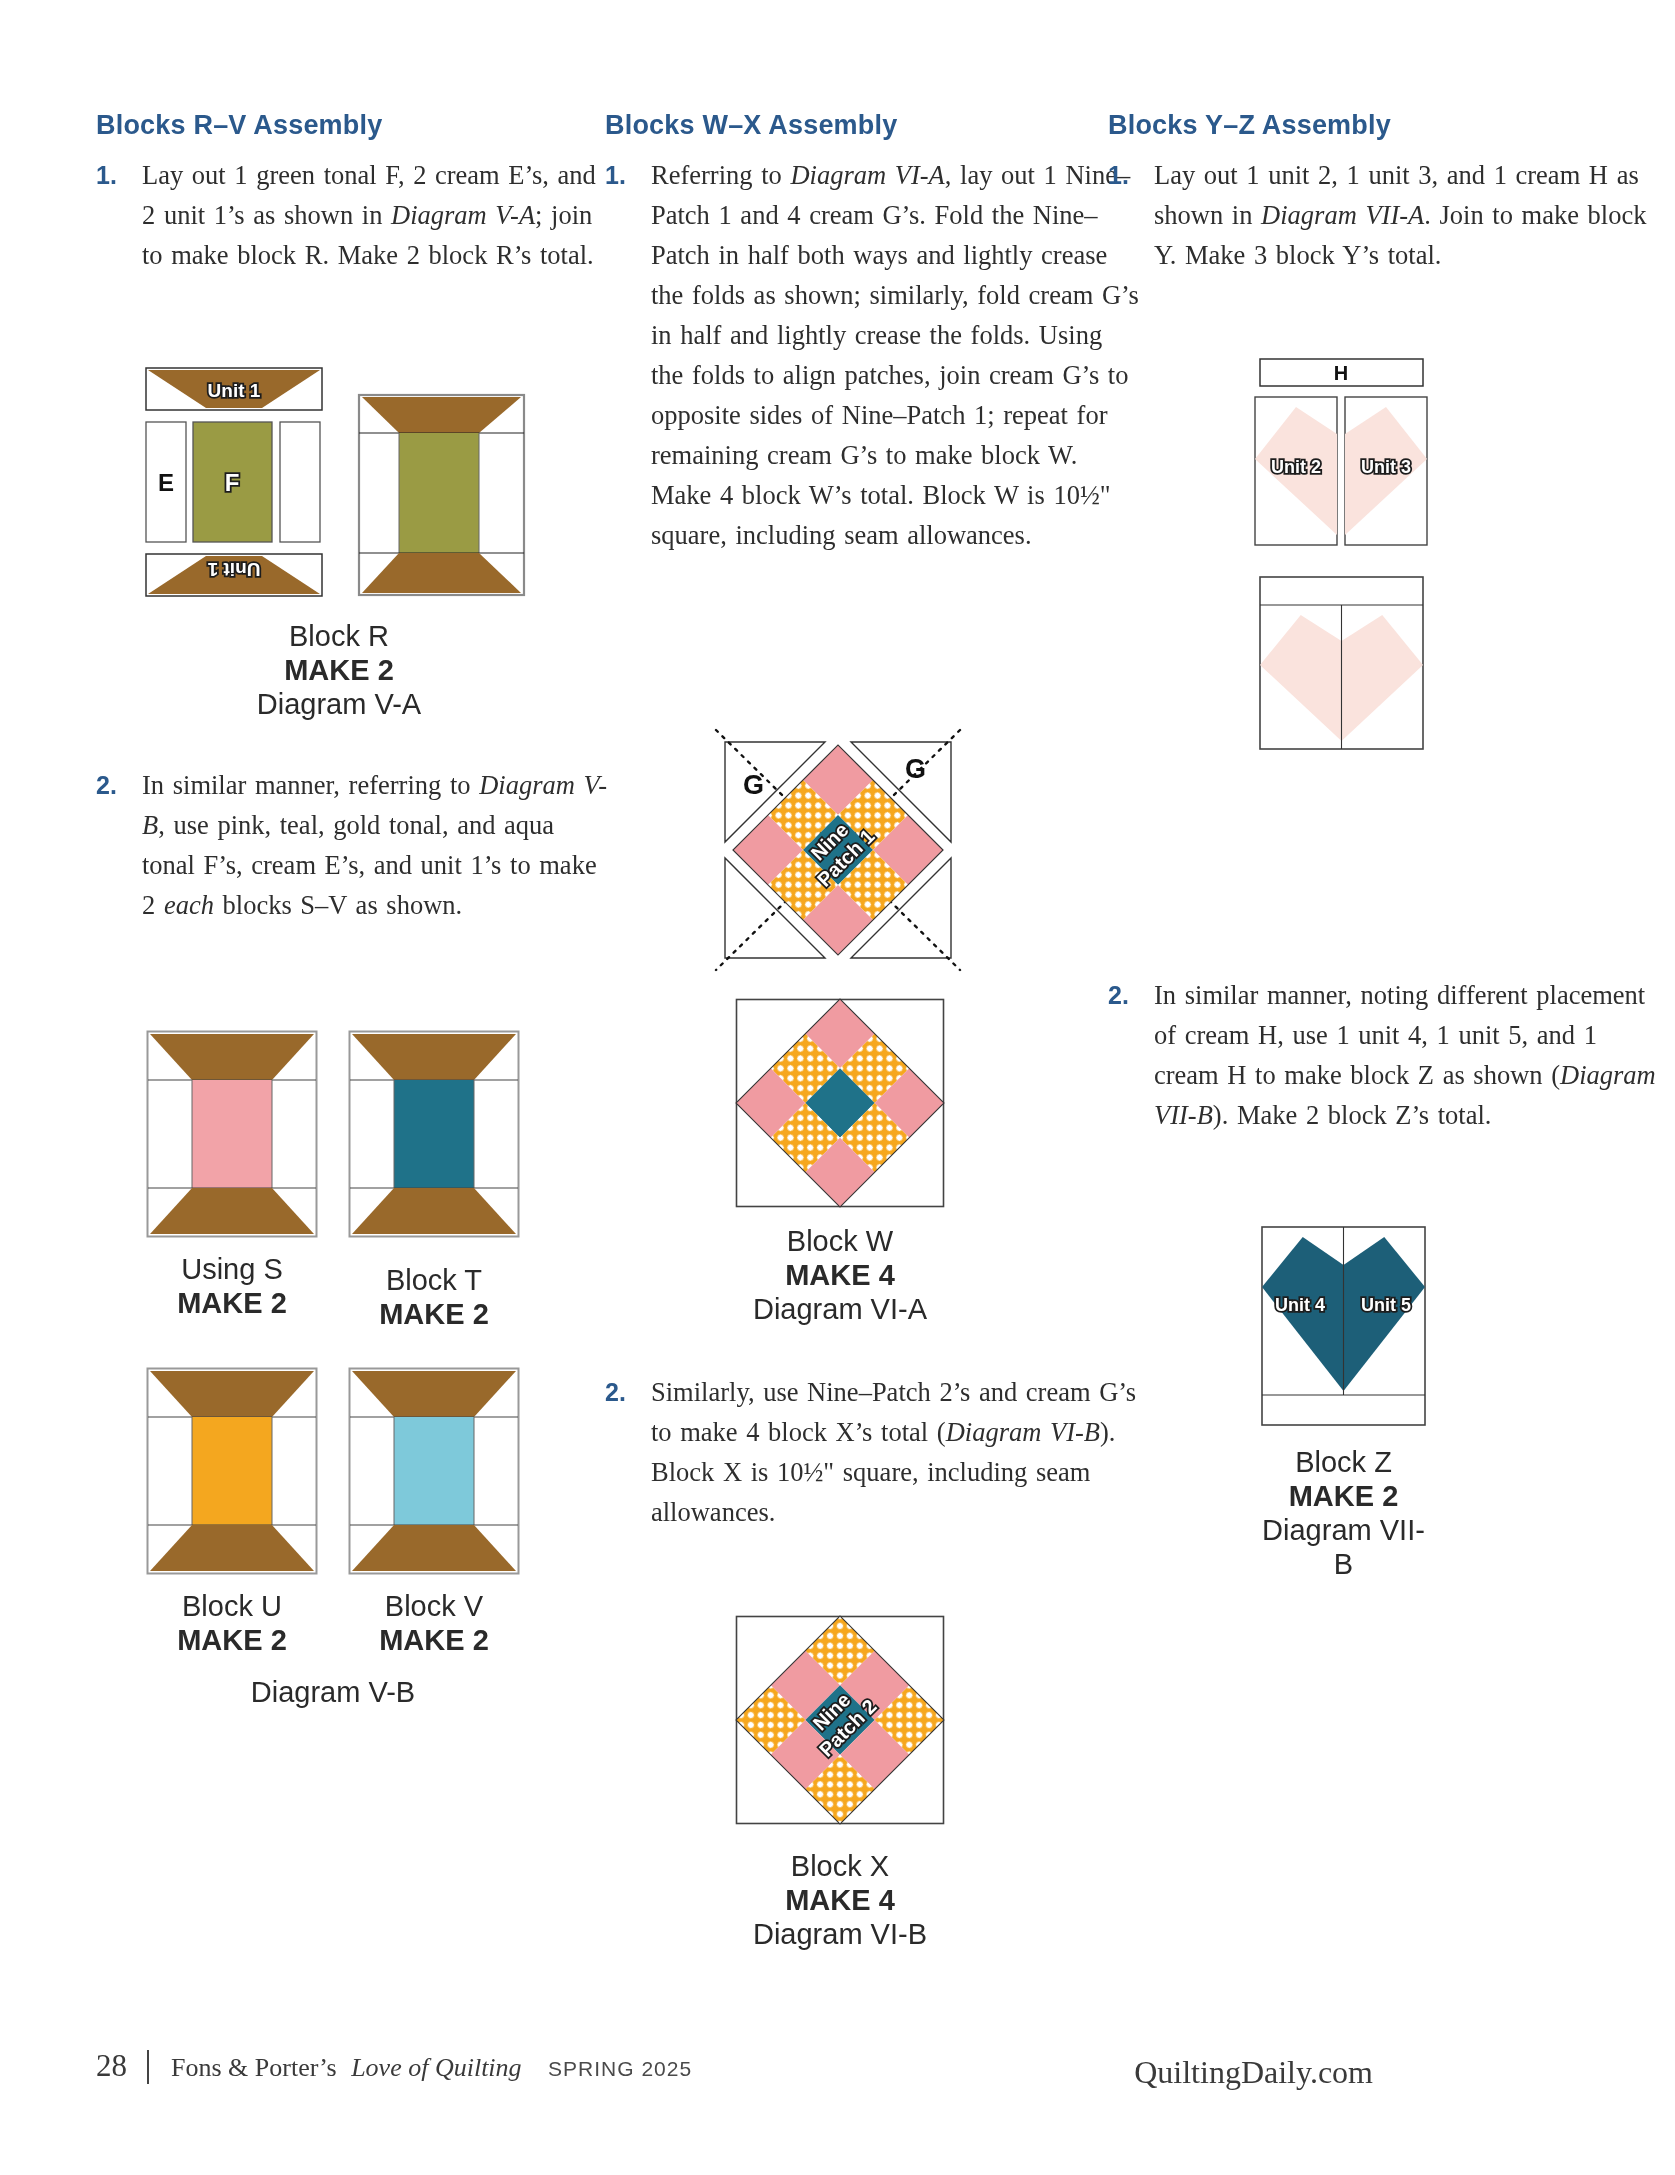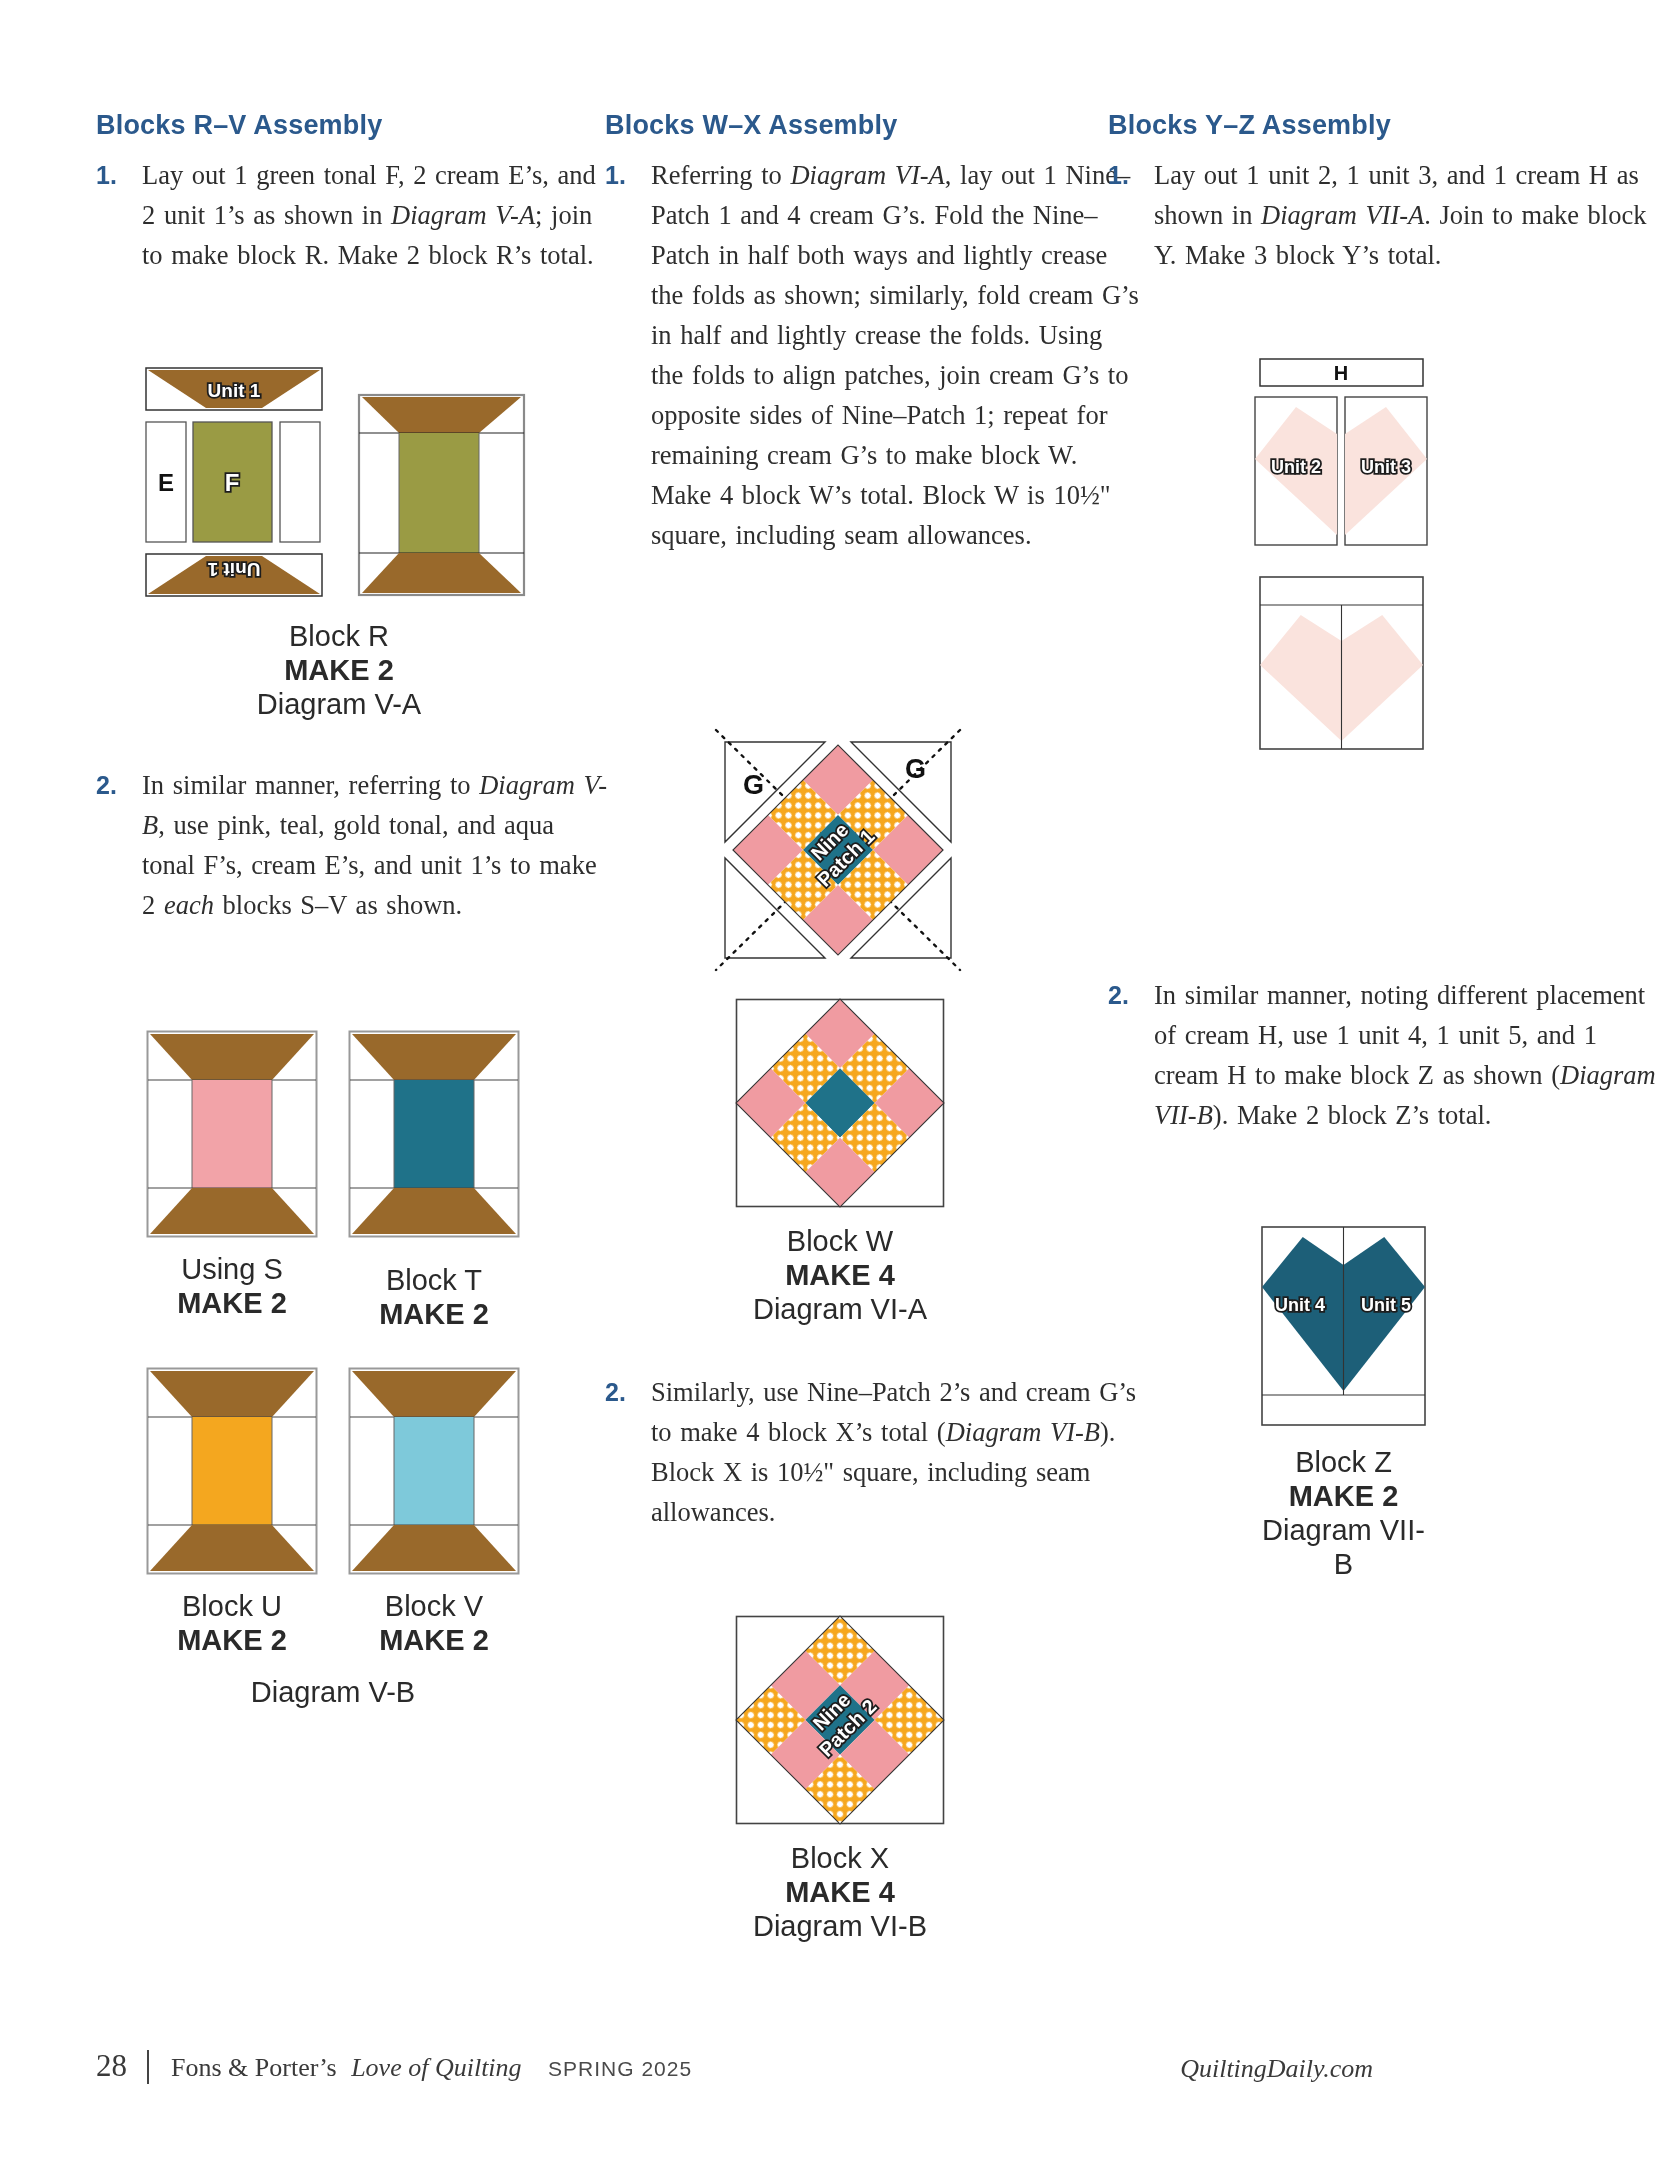--- a/index.html
+++ b/index.html
@@ -22,21 +22,21 @@
   .dgrid{display:flex;}
   svg text{font-family:"Liberation Sans",sans-serif;}
   .outlined{font-weight:bold;fill:#ffffff;stroke:#1d1d1d;stroke-width:3.6px;paint-order:stroke;}
   .plainlbl{font-weight:bold;fill:#111111;}
   .footer{position:absolute;left:0;top:2048px;width:1451px;height:50px;font-size:26px;color:#3a3a3a;}
   .footer .pgnum{font-size:31px;}
   .footer .bar{display:inline-block;width:2px;height:34px;background:#444;
                vertical-align:-8px;margin:0 22px 0 20px;}
   .footer .issue{font-family:"Liberation Sans",sans-serif;font-size:21px;color:#4a4a4a;
                  letter-spacing:1px;margin-left:20px;}
-  .footer .site{position:absolute;right:78px;top:6px;font-size:26px;color:#3a3a3a;font-style:italic;}
+  .footer .site{position:absolute;right:78px;top:6px;font-size:32px;color:#3a3a3a;}
 </style>
 </head>
 <body>
 
 <div class="page">
 
   <svg width="0" height="0" style="position:absolute">
     <defs>
       <pattern id="polka" width="14" height="14" patternUnits="userSpaceOnUse">
         <rect width="14" height="14" fill="#f6a71e"></rect>
@@ -245,21 +245,21 @@
           <rect x="-73.5" y="24.5" width="49" height="49" fill="url(#polka)"></rect>
           <rect x="-24.5" y="24.5" width="49" height="49" fill="#f09ba1"></rect>
           <rect x="24.5" y="24.5" width="49" height="49" fill="url(#polka)"></rect>
           <rect x="-73.5" y="-73.5" width="147" height="147" fill="none" stroke="#333" stroke-width="1.1"></rect>
         </g>
         <g transform="translate(105,105) rotate(-45)">
           <text x="0" y="-5" font-size="20" text-anchor="middle" class="outlined">Nine</text>
           <text x="0" y="18" font-size="20" text-anchor="middle" class="outlined">Patch 2</text>
         </g>
       </svg>
-      <div class="cap" style="width:210px;margin-top:12px">
+      <div class="cap" style="width:210px;margin-top:20px">
         <div>Block X</div>
         <div class="mk">MAKE 4</div>
         <div>Diagram VI-B</div>
       </div>
     </div>
   </div>
 
   <div class="col col-yz">
     <h3 class="sect">Blocks Y–Z Assembly</h3>
 

